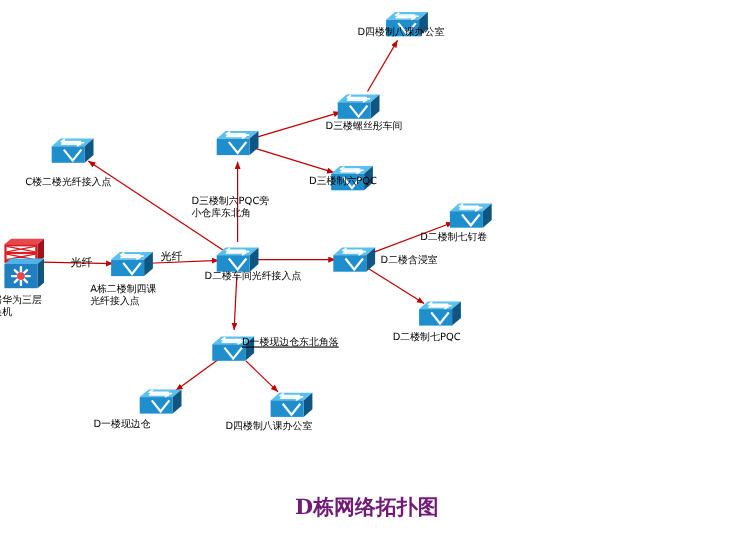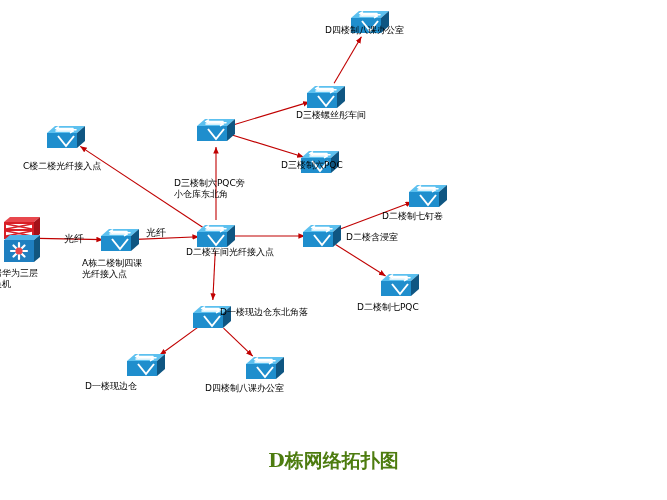--- a/index.html
+++ b/index.html
@@ -66,21 +66,21 @@
     white-space: nowrap;
   }
   #title {
     position: absolute;
     left: 0;
     top: 448px;
     width: 667px;
     text-align: center;
     font-size: 19px;
     font-weight: bold;
-    color: #4d7c0f;
+    color: #701a75;
     font-family: "DejaVu Serif", "Liberation Serif", serif;
   }
 </style>
 </head>
 <body>
 
 <div id="canvas">
 
   <svg id="edge-layer" viewBox="0 0 667 500">
     <defs>
@@ -332,17 +332,17 @@
   <div id="title">D栋网络拓扑图</div>
 <div class="label wrap-narrow" style="left: 82px; top: 258px;">A栋二楼制四课光纤接入点</div>
     <div class="label" style="left: 23px; top: 161px;">C楼二楼光纤接入点</div>
     <div class="label" style="left: 166px; top: 247px; margin-left: 20px;">D二楼车间光纤接入点</div>
     <div class="label wrap" style="left: 174px; top: 139px; margin-top: 39px;">D三楼制六PQC旁小仓库东北角</div>
     <div class="label" style="left: 296px; top: 110px;">D三楼螺丝彤车间</div>
     <div class="label" style="left: 281px; top: 160px;">D三楼制六PQC</div>
     <div class="label" style="left: 302px; top: 232px; margin-left: 44px;">D二楼含浸室</div>
     <div class="label" style="left: 382px; top: 211px;">D二楼制七钉卷</div>
     <div class="label" style="left: 357px; top: 302px;">D二楼制七PQC</div>
-    <div class="label" style="left: 220px; top: 307px;">D一楼现边仓东北角落</div>
+    <div class="label" style="left: 220px; top: 307px; text-decoration: underline;">D一楼现边仓东北角落</div>
     <div class="label" style="left: 85px; top: 381px;">D一楼现边仓</div>
     <div class="label" style="left: 205px; top: 383px;">D四楼制八课办公室</div>
     <div class="label" style="left: 325px; top: 25px;">D四楼制八课办公室</div>
   </div>
 
 </body></html>

